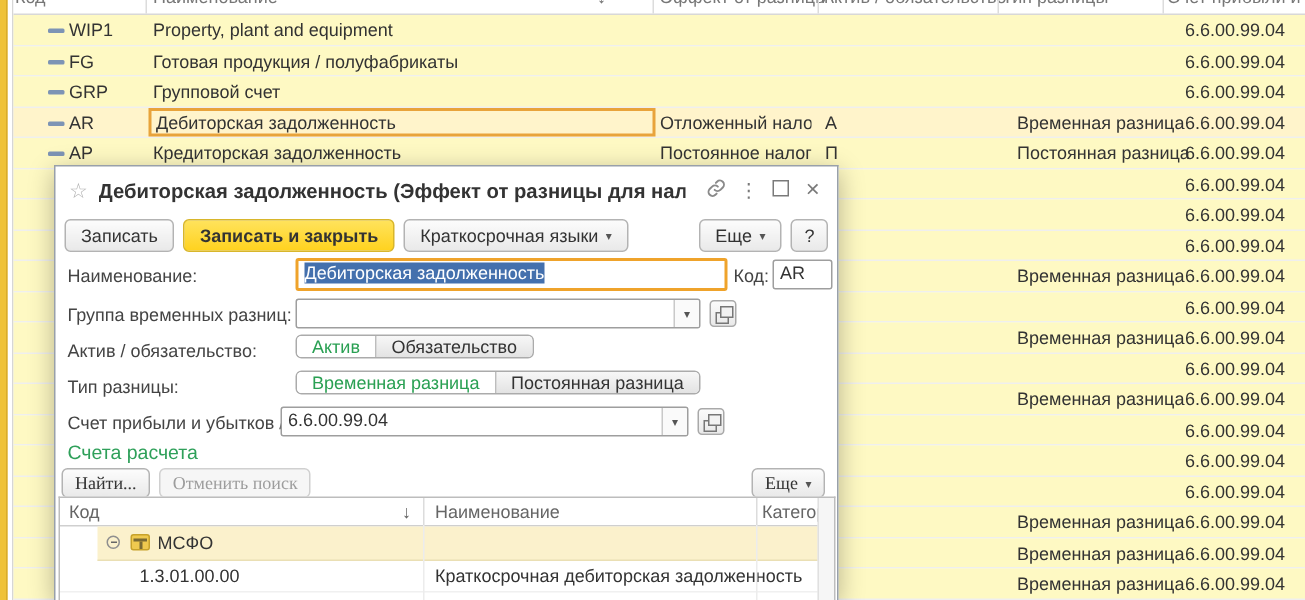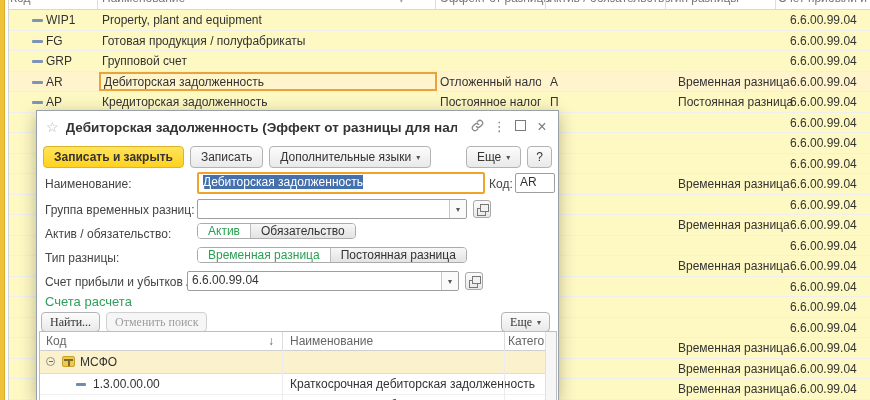--- a/index.html
+++ b/index.html
@@ -67,21 +67,21 @@
   .sect{height:16px;line-height:15px;padding:1px 8px;color:#2FA05A;font-size:13px;}
   .findrow{display:flex;align-items:center;height:22px;padding:0 4px;gap:6px;font-family:Liberation Serif, serif;}
   .findrow .more{margin-left:auto;margin-right:4px;}
 
   .itable{position:absolute;left:2px;top:220px;width:518px;bottom:0;border:1px solid #BDBDBD;border-bottom:none;box-sizing:border-box;overflow:hidden;background:#fff;}
   .ithead{position:relative;height:18px;border-bottom:1px solid #CFCFCF;color:#666;}
   .ithead span{position:absolute;top:2px;white-space:nowrap;}
   .isep{position:absolute;top:0;width:1px;height:18px;background:#DCDCDC;}
   .vl{position:absolute;top:18px;bottom:0;width:1px;background:#ECECEC;z-index:2;}
   .gut{position:absolute;right:0;top:0;bottom:0;width:10px;border-left:1px solid #E0E0E0;background:#F6F6F6;z-index:3;}
-  .grow{position:relative;height:22px;background:#FBF1CC;border-bottom:1px solid #EADFB4;}
+  .grow{position:relative;height:22px;background:#FBF1CC;border-bottom:1px solid #EADFB4;margin-left:25px;}
   .expander{position:absolute;left:6px;top:6px;width:9px;height:9px;border:1px solid #8F8F8F;border-radius:50%;box-sizing:border-box;}
   .expander i{position:absolute;left:1.5px;top:3px;width:4px;height:1px;background:#666;}
   .foldico{position:absolute;left:22px;top:5px;width:13px;height:11px;background:#EFC94F;border:1px solid #C7A22B;border-radius:2px;box-sizing:border-box;}
   .foldico .h{position:absolute;left:1px;top:2px;width:9px;height:1.5px;background:#7A6A33;}
   .foldico .v{position:absolute;left:5px;top:4px;width:1.5px;height:5px;background:#7A6A33;}
   .glabel{position:absolute;left:40px;top:4px;}
   .irow{position:relative;height:20px;border-bottom:1px solid #F0F0F0;}
   .irow .dash{position:absolute;left:36px;top:9px;width:10px;height:3px;background:#6E8CB0;border-radius:1px;}
   .irow .icode{position:absolute;left:53px;top:3px;white-space:nowrap;}
   .irow .iname{position:absolute;left:250px;top:3px;white-space:nowrap;}
@@ -205,24 +205,24 @@
           <path d="M10 14a5 5 0 0 0 7.07 0l3-3a5 5 0 0 0-7.07-7.07l-1.5 1.5"></path>
           <path d="M14 10a5 5 0 0 0-7.07 0l-3 3a5 5 0 0 0 7.07 7.07l1.5-1.5"></path>
         </svg>
       </span>
       <span class="ticon">⋮</span>
       <span class="ticon"><span class="maxbox"></span></span>
       <span class="ticon closex">×</span>
     </div>
 
     <div class="tbar">
+      <span class="btn">Записать</span>
       <span class="btn primary">Записать и закрыть</span>
-      <span class="btn">Записать</span>
       <span class="btn">
-        <span>Дополнительные языки</span>
+        <span>Краткосрочная языки</span>
         <span class="arr">▾</span>
       </span>
       <span class="spacer"></span>
       <span class="btn">
         <span>Еще</span>
         <span class="arr">▾</span>
       </span>
       <span class="btn help">?</span>
     </div>
 
@@ -295,25 +295,20 @@
         <span class="expander">
             <i></i>
           </span>
         <span class="foldico">
             <span class="h"></span>
             <span class="v"></span>
           </span>
         <span class="glabel">МСФО</span>
       </div>
       <div class="irow">
-        <span class="dash"></span>
-        <span class="icode">1.3.00.00.00</span>
-        <span class="iname">Краткосрочная дебиторская задолженность</span>
-      </div>
-      <div class="irow">
 
         <span class="icode">1.3.01.00.00</span>
         <span class="iname">Краткосрочная дебиторская задолженность</span>
       </div>
       <div class="vl" style="left:242px"></div>
       <div class="vl" style="left:464px"></div>
       <div class="gut"></div>
     </div>
   </div>
 </div>

